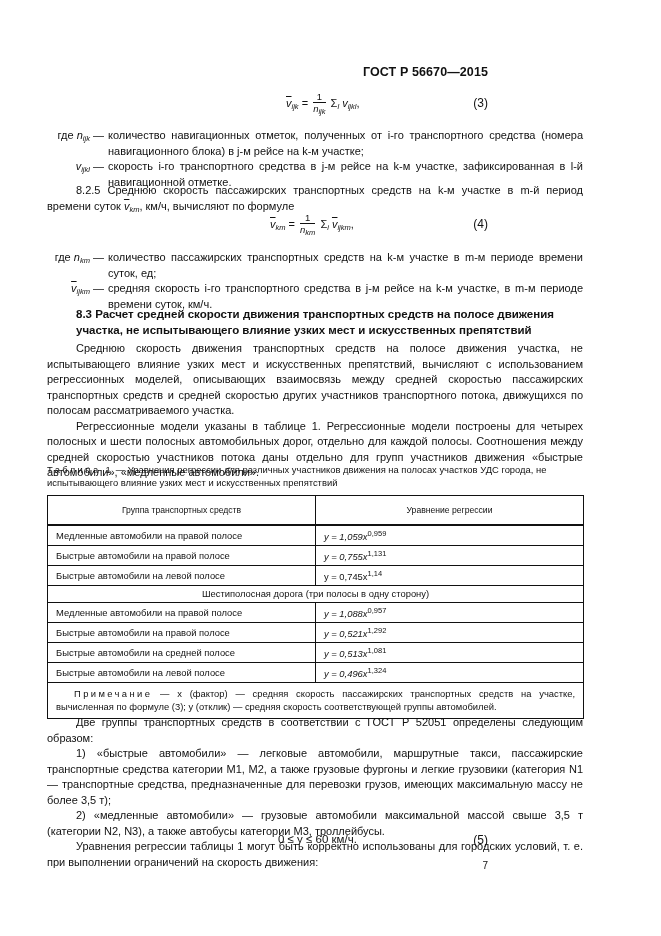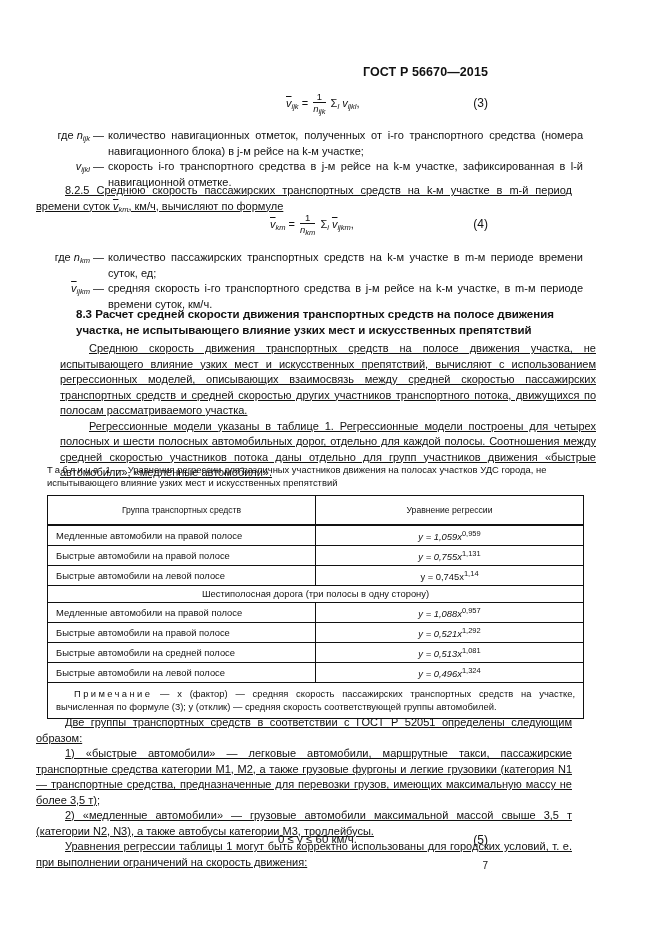--- a/index.html
+++ b/index.html
@@ -17,40 +17,40 @@
       font-family: "Liberation Sans", sans-serif; font-size: 11px; white-space: nowrap;
     }
     .formula i { font-style: italic; }
     .frac { display: inline-block; vertical-align: middle; text-align: center; margin: 0 2px; }
     .frac .num { display: block; font-size: 9.5px; border-bottom: 1px solid #111; padding: 0 3px; line-height: 11px; }
     .frac .den { display: block; font-size: 9.5px; line-height: 12px; font-style: italic; }
     .over { text-decoration: overline; }
     sub { font-size: 7.5px; vertical-align: -2px; }
     sup { font-size: 7.5px; vertical-align: 4px; }
     .eqnum { right: 78px; font-size: 12px; }
-    .text { left: 36px; width: 536px; font-size: 11px; line-height: 15.5px; text-align: justify; text-decoration: underline; }
+    .text { left: 47px; width: 536px; font-size: 11px; line-height: 15.5px; text-align: justify; }
     .indent { text-indent: 29px; }
     .deflist { left: 47px; width: 536px; font-size: 11px; line-height: 15.5px; }
     .def-row { display: flex; }
     .def-term { width: 57px; flex: 0 0 57px; text-align: right; padding-right: 4px; white-space: nowrap; }
     .def-body { flex: 1; text-align: justify; }
     .section-head { left: 76px; width: 500px; font-weight: bold; font-size: 11.5px; line-height: 15.5px; }
     .caption { left: 47px; width: 536px; font-size: 9.4px; line-height: 13px; }
     .spaced { letter-spacing: 2.4px; }
     table.reg {
       position: absolute; left: 47px; top: 495px; width: 537px;
       border-collapse: collapse; font-size: 9.4px;
     }
     table.reg td, table.reg th {
       border: 1px solid #111; padding: 0 8px; height: 16px; line-height: 16px;
     }
     table.reg th { font-weight: normal; height: 28px; text-align: center; font-size: 8.6px; border-bottom: 2px solid #111; }
     table.reg td.group { text-align: center; }
     table.reg td.name { text-align: left; width: 251px; }
-    table.reg td.eq { text-align: center; }
+    table.reg td.eq { text-align: left; }
     table.reg td.note { text-align: justify; line-height: 13px; padding: 4px 8px 5px 8px; height: auto; }
     .note-label { letter-spacing: 2.4px; padding-left: 18px; }
     .page-num { right: 78px; top: 860px; font-size: 10px; }
   </style>
 </head>
 <body>
 
 <div class="page">
 
   <div class="abs header-code">ГОСТ Р 56670—2015</div>
@@ -100,21 +100,21 @@
       <div class="def-body">количество пассажирских транспортных средств на k-м участке в m-м периоде времени суток, ед;</div>
     </div>
     <div class="def-row">
       <div class="def-term"><i class="over">v</i><sub><i>ijkm</i></sub><span> —</span></div>
       <div class="def-body">средняя скорость i-го транспортного средства в j-м рейсе на k-м участке, в m-м периоде времени суток, км/ч.</div>
     </div>
   </div>
 
   <div class="abs section-head" style="top:307px;">8.3  Расчет средней скорости движения транспортных средств на полосе движения участка, не испытывающего влияние узких мест и искусственных препятствий</div>
 
-  <div class="abs text" style="top:341px;margin-left:24px;">
+  <div class="abs text" style="top:341px;">
     <div class="indent">Среднюю скорость движения транспортных средств на полосе движения участка, не испытывающего влияние узких мест и искусственных препятствий, вычисляют с использованием регрессионных моделей, описывающих взаимосвязь между средней скоростью пассажирских транспортных средств и средней скоростью других участников транспортного потока, движущихся по полосам рассматриваемого участка.</div>
     <div class="indent">Регрессионные модели указаны в таблице 1. Регрессионные модели построены для четырех полосных и шести полосных автомобильных дорог, отдельно для каждой полосы. Соотношения между средней скоростью участников потока даны отдельно для групп участников движения «быстрые автомобили», «медленные автомобили».</div>
   </div>
 
   <div class="abs caption" style="top:463px;">
     <span class="spaced">Таблица 1</span><span> — Уравнения регрессии для различных участников движения на полосах участков УДС города, не испытывающего влияние узких мест и искусственных препятствий</span>
   </div>
 
   <table class="reg">
     <thead>

